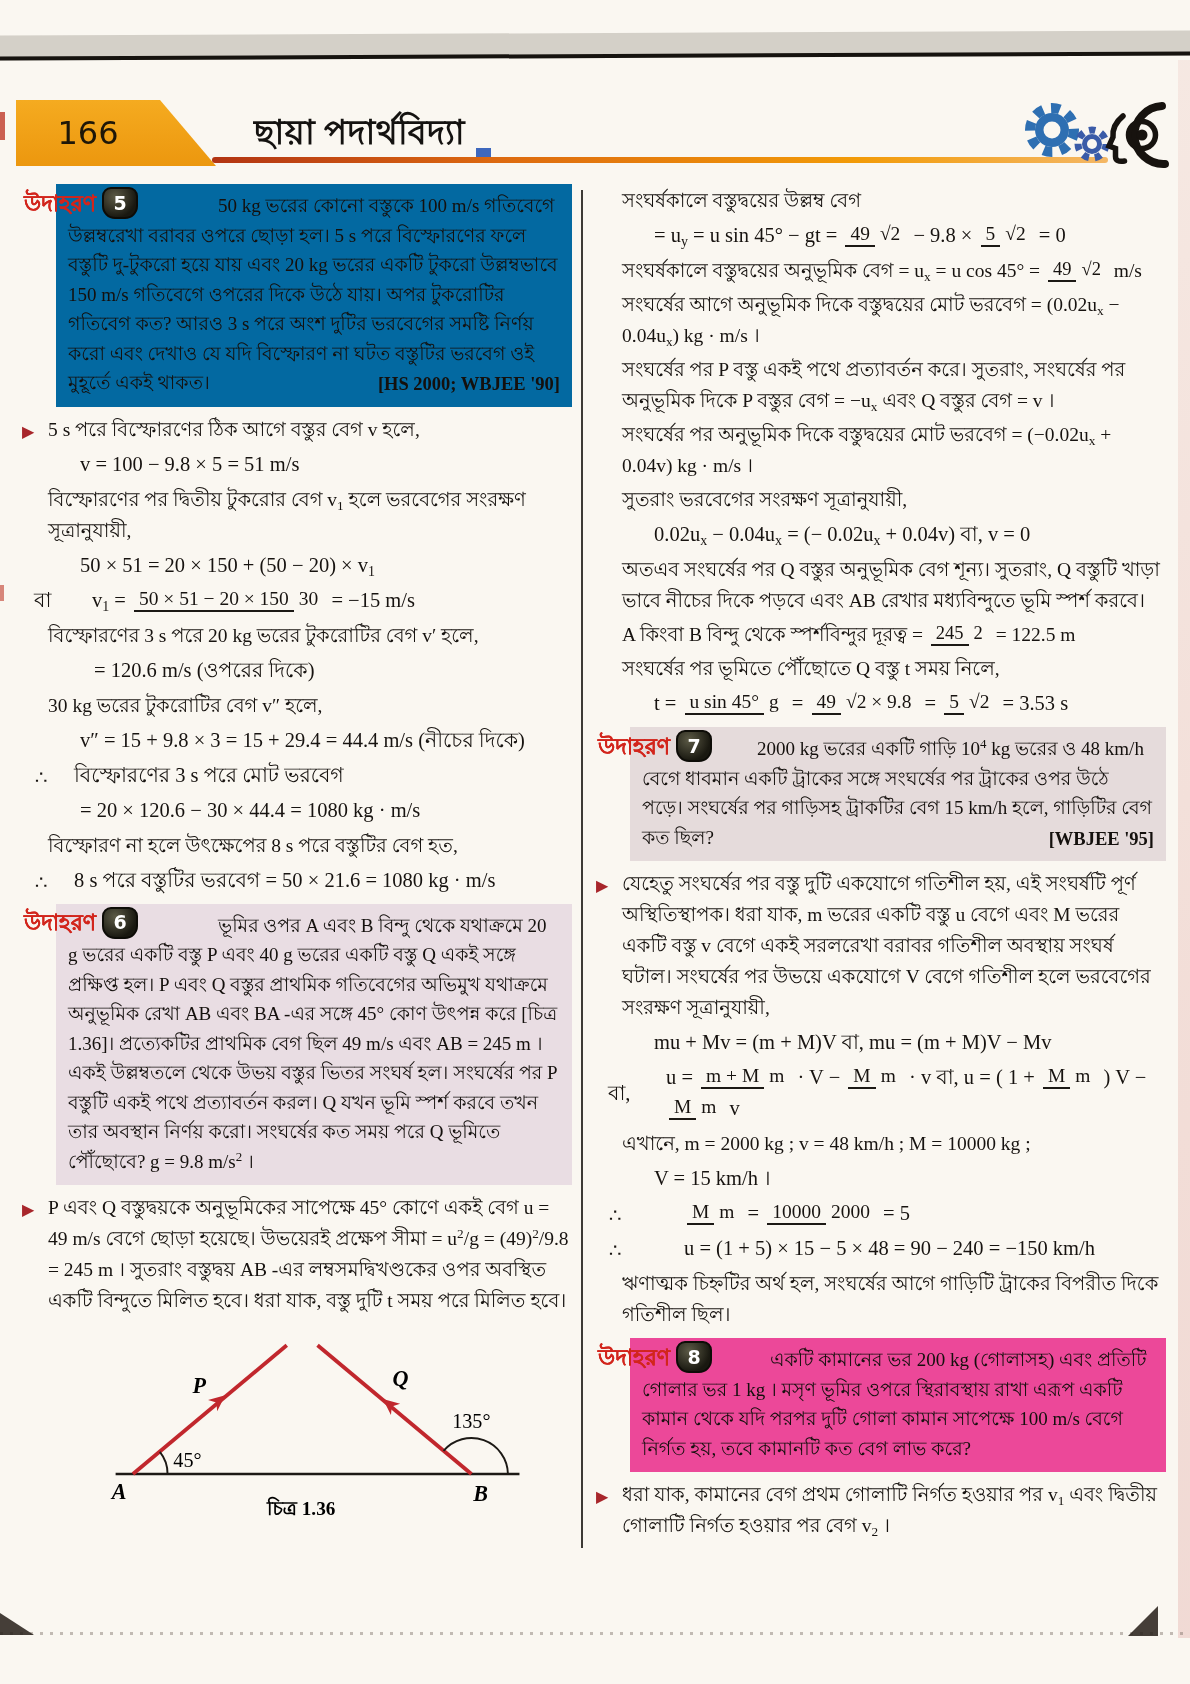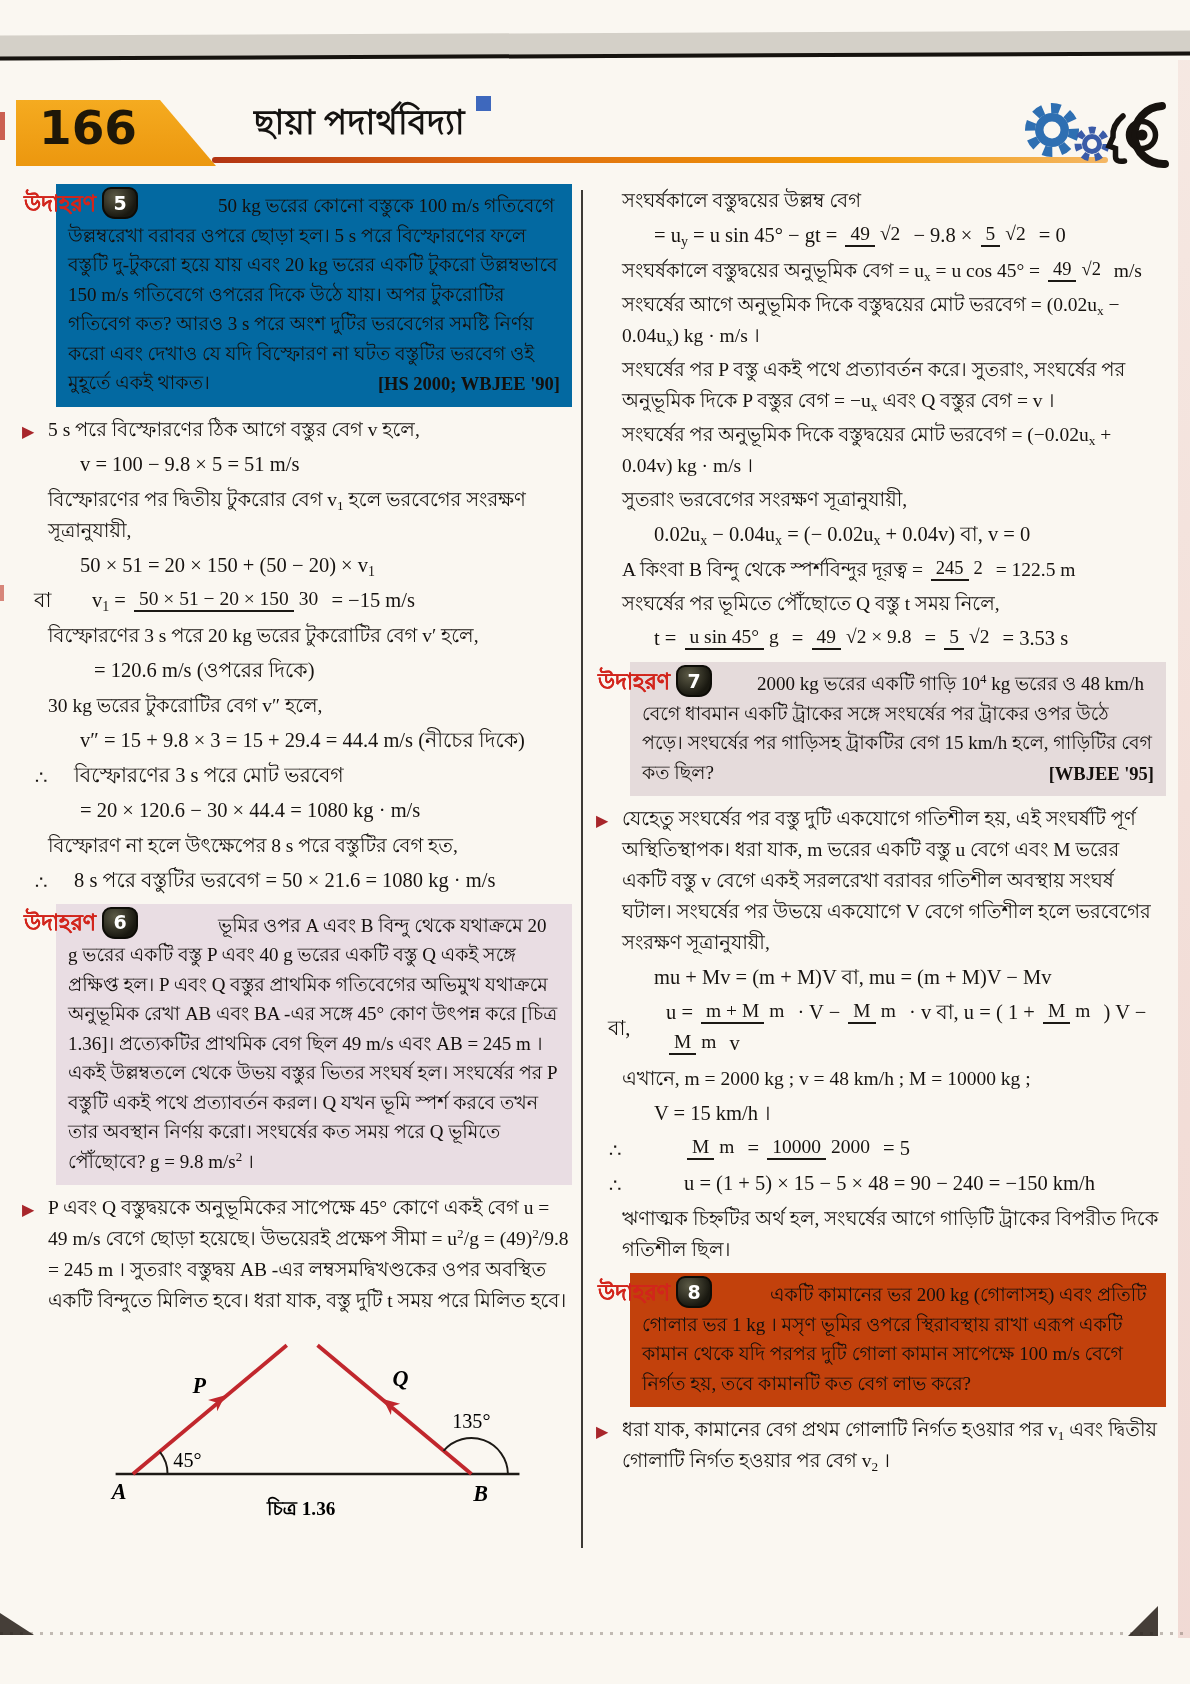--- a/index.html
+++ b/index.html
@@ -10,40 +10,40 @@
   
   .scan-top{position:absolute;top:33px;left:-6px;width:1202px;height:25px;background:#d4d0c8;border-bottom:4px solid #16130f;transform:rotate(-.25deg)}
   .right-edge-shade{position:absolute;right:0;top:60px;bottom:46px;width:12px;background:linear-gradient(180deg,#f2dcd6,#ecc9c3 60%,#e9c2bd);opacity:.55}
   .bottom-speckle{position:absolute;left:0;top:1632px;width:100%;height:3px;background:repeating-linear-gradient(90deg,#7d7068 0 3px,transparent 3px 10px);opacity:.45}
   .corner-tri-left{position:absolute;left:0;top:1613px;width:0;height:0;border-left:34px solid #241d18;border-top:22px solid transparent;opacity:.85}
   .corner-tri-right{position:absolute;left:1128px;top:1606px;width:0;height:0;border-right:30px solid #241d18;border-top:30px solid transparent;opacity:.85}
   .margin-mark1{position:absolute;left:0;top:112px;width:5px;height:28px;background:#bf3a2b;opacity:.8}
   .margin-mark2{position:absolute;left:0;top:585px;width:4px;height:16px;background:#bf3a2b;opacity:.6}
 
   
-  .badge-166{position:absolute;left:16px;top:100px;width:200px;height:66px;background:linear-gradient(#f5ab20,#ec970e);clip-path:polygon(0 0,72% 0,100% 100%,0 100%);display:flex;align-items:flex-start;justify-content:center;padding-right:56px;font-family:"DejaVu Sans",sans-serif;font-weight:bold;font-size:47px;color:#1e1708}
-  .hdr-title-row{position:absolute;left:254px;top:96px;display:flex;align-items:flex-start;gap:11px;font-size:34px;font-weight:bold;letter-spacing:.4px;color:#141210}
+  .badge-166{position:absolute;left:16px;top:100px;width:200px;height:66px;background:linear-gradient(#f5ab20,#ec970e);clip-path:polygon(0 0,72% 0,100% 100%,0 100%);display:flex;align-items:center;justify-content:center;padding-right:56px;font-family:"DejaVu Sans",sans-serif;font-weight:normal;font-size:32px;color:#1e1708}
+  .hdr-title-row{position:absolute;left:254px;top:106px;display:flex;align-items:flex-end;gap:11px;font-size:34px;font-weight:bold;letter-spacing:.4px;color:#141210}
   .blue-sq{width:15px;height:15px;background:#3e68bd;display:inline-block}
   .hdr-rule{position:absolute;left:212px;top:157px;width:896px;height:6px;border-radius:3px;background:linear-gradient(90deg,#b23413,#dd6a10 32%,#f29b08 72%,#f4b765)}
   .hdr-art{position:absolute;left:1008px;top:88px}
 
   
   .divider{position:absolute;left:581px;top:190px;width:2px;height:1358px;background:#3d3a36}
   .col{position:absolute;top:182px;font-size:19.5px;line-height:31px;height:1395px;overflow:hidden}
   .col-left{left:22px;width:550px;padding-left:26px}
   .col-right{left:596px;width:570px;padding-left:26px}
 
   
   .example{position:relative;margin:2px 0 7px}
   .ex-label{position:absolute;left:-24px;top:3px;display:flex;align-items:center;gap:6px;z-index:2}
   .ex-word{color:#d2251c;font-weight:bold;font-size:22px;text-shadow:0 0 .4px #d2251c}
   .ex-num{min-width:36px;height:32px;background:radial-gradient(circle at 35% 28%,#5c5a46,#191810 72%);color:#fff;border:2px solid #0d0c07;border-radius:9px 9px 13px 13px;display:flex;align-items:center;justify-content:center;font-family:"DejaVu Sans",sans-serif;font-weight:bold;font-size:19px}
   .ex-box{position:relative;margin-left:8px;padding:7px 12px 9px;font-size:19px;line-height:29.5px;color:#14100d}
   .ex-box p{margin:0}
-  .t5{background:#0369a1}.t6{background:#e9dde3}.t7{background:#e5dbdb}.t8{background:#c2410c}
+  .t5{background:#0369a1}.t6{background:#e9dde3}.t7{background:#e5dbdb}.t8{background:#ec4899}
   .i150 p{text-indent:150px}.i115 p{text-indent:115px}.i128 p{text-indent:128px}
   .ref{position:absolute;right:12px;bottom:7px;font-weight:bold;font-size:18.5px}
 
   
   .sol{position:relative;margin:3px 0}
   .sol .bullet{position:absolute;left:-26px;top:2px;color:#a8262b;font-size:16px;font-family:"DejaVu Sans",sans-serif}
   .sol p,.para p{margin:0}
   .para{margin:3px 0}
   .eq{margin:4px 0 4px 32px;font-size:20.5px}
   .eq-row{display:flex;gap:30px;margin:4px 0 4px -14px;font-size:20.5px;align-items:center}
@@ -216,20 +216,23 @@
         <p>সংঘর্ষের পর P বস্তু একই পথে প্রত্যাবর্তন করে। সুতরাং, সংঘর্ষের পর অনুভূমিক দিকে P বস্তুর বেগ = −u<sub>x</sub> এবং Q বস্তুর বেগ = v ।</p>
       </div>
     <div class="para">
         <p>সংঘর্ষের পর অনুভূমিক দিকে বস্তুদ্বয়ের মোট ভরবেগ = (−0.02u<sub>x</sub> + 0.04v) kg · m/s ।</p>
       </div>
     <div class="para">
         <p>সুতরাং ভরবেগের সংরক্ষণ সূত্রানুযায়ী,</p>
       </div>
     <div class="eq">0.02u<sub>x</sub> − 0.04u<sub>x</sub> = (− 0.02u<sub>x</sub> + 0.04v)  বা, v = 0</div>
     <div class="para">
+        <p>অতএব সংঘর্ষের পর Q বস্তুর অনুভূমিক বেগ শূন্য। সুতরাং, Q বস্তুটি খাড়া ভাবে নীচের দিকে পড়বে এবং AB রেখার মধ্যবিন্দুতে ভূমি স্পর্শ করবে।</p>
+      </div>
+    <div class="para">
         <p>A কিংবা B বিন্দু থেকে স্পর্শবিন্দুর দূরত্ব = <span class="frac">
             <span class="ft">245</span>
             <span class="fb">2</span>
           </span> = 122.5 m</p>
       </div>
     <div class="para">
         <p>সংঘর্ষের পর ভূমিতে পৌঁছোতে Q বস্তু t সময় নিলে,</p>
       </div>
     <div class="eq">t = <span class="frac">
           <span class="ft">u sin 45°</span>

